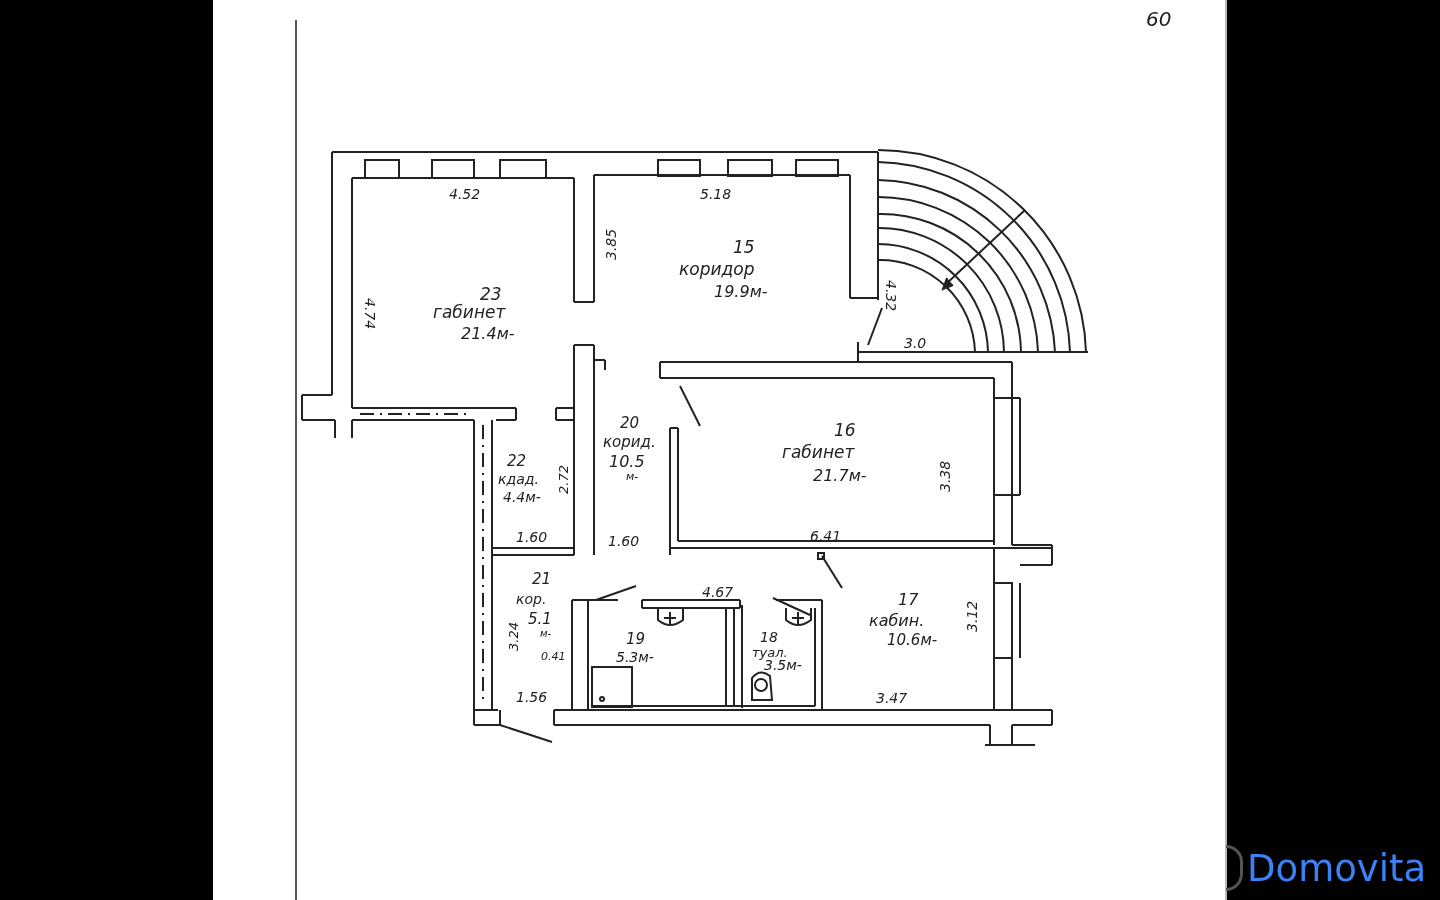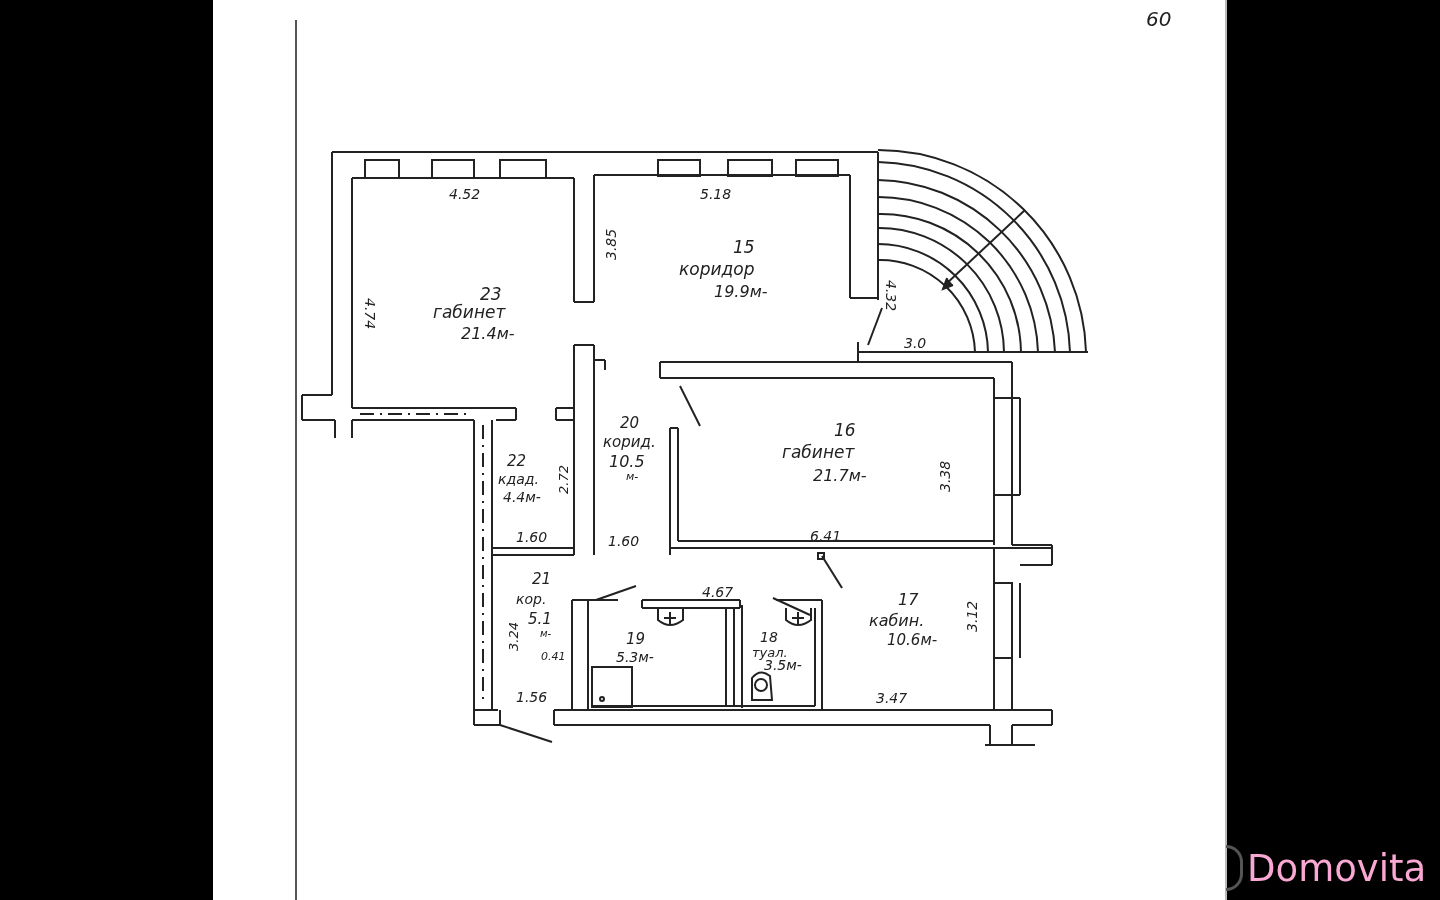--- a/index.html
+++ b/index.html
@@ -1,21 +1,21 @@
 <!DOCTYPE html>
 <html><head>
 <meta charset="utf-8">
 <style>
   html, body { margin:0; padding:0; background:#000; }
   body { width:1440px; height:900px; position:relative; overflow:hidden; font-family:"DejaVu Sans", sans-serif; }
   .page { position:absolute; left:213px; top:0; width:1014px; height:900px; background:#fff; }
   .plan { position:absolute; left:0; top:0; width:1440px; height:900px; }
   .lbl { font-family:"DejaVu Sans", sans-serif; font-style:italic; fill:#222; }
   .watermark { position:absolute; left:1226px; top:838px; height:60px; display:flex; align-items:center; gap:4px; }
-  .wm-text { color:#f9a8d4; font-family:"DejaVu Sans", sans-serif; font-size:37px; letter-spacing:0px; }
+  .wm-text { color:#3b82f6; font-family:"DejaVu Sans", sans-serif; font-size:37px; letter-spacing:0px; }
   .wm-circle { width:14px; height:40px; border:3px solid #555; border-left:none; border-radius:0 20px 20px 0; }
 </style>
 </head>
 <body>
 
 <div class="page"></div>
 
 <svg class="plan" viewBox="0 0 1440 900" xmlns="http://www.w3.org/2000/svg">
   <g stroke="#222" stroke-width="2" fill="none">
 

